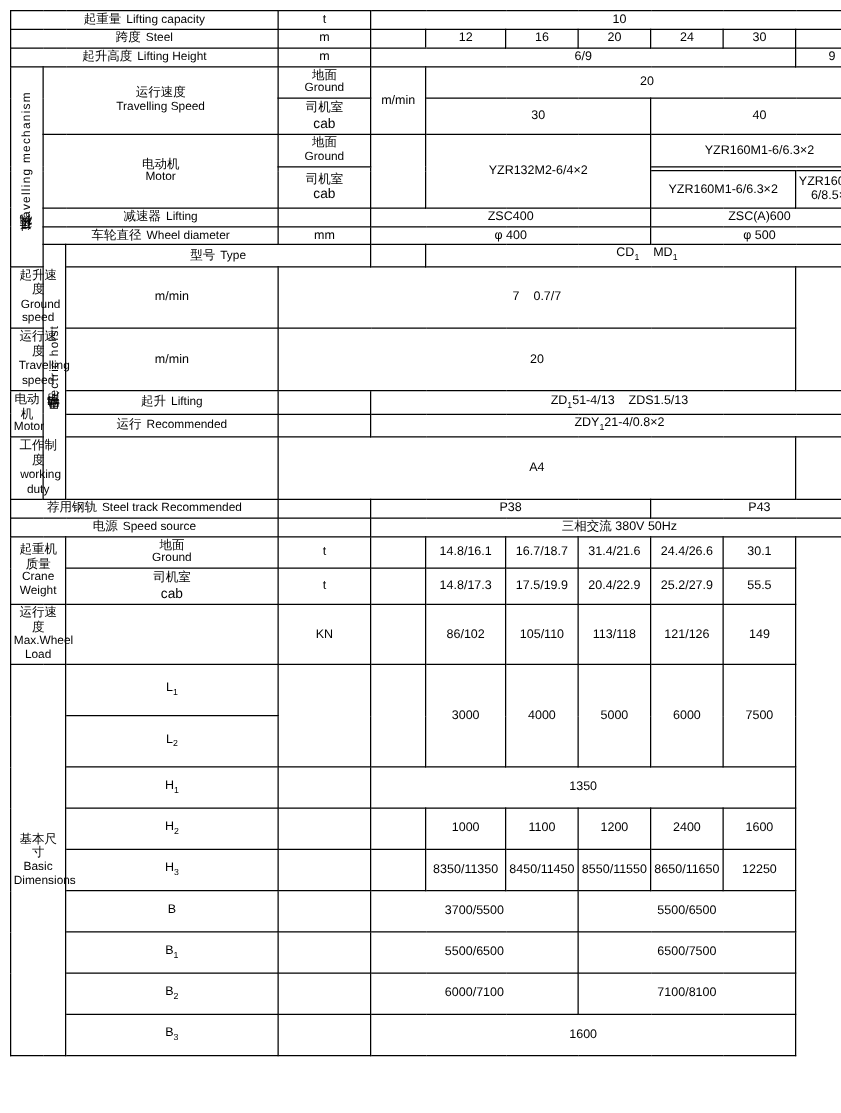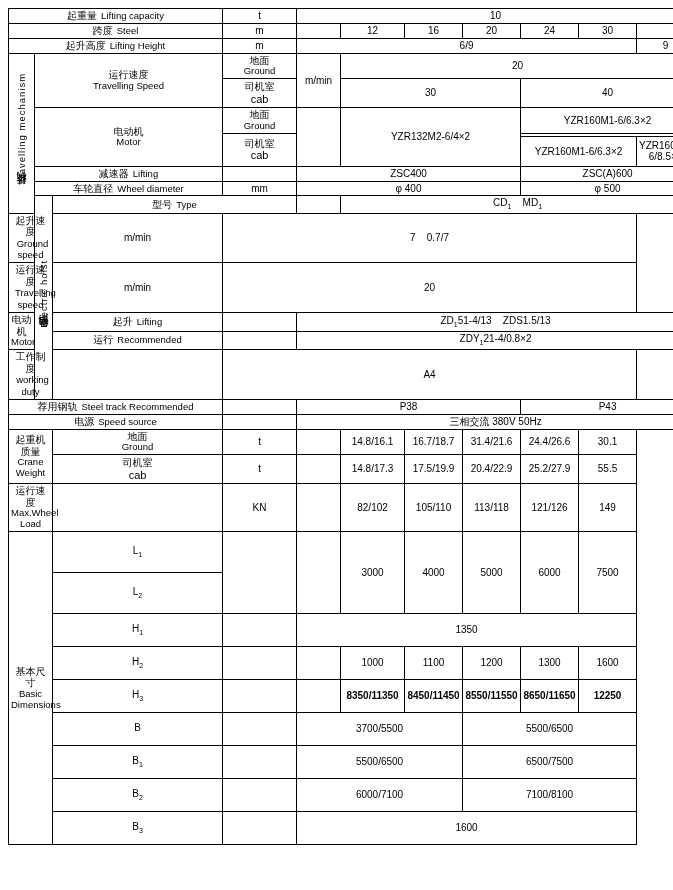--- a/index.html
+++ b/index.html
@@ -9,21 +9,21 @@
   table.spec td{border:1px solid #000;text-align:center;vertical-align:middle;font-size:10px;line-height:1.15;padding:1px 2px;}
   .cn{font-size:10px;}
   .en{font-size:9.5px;}
   .lbl{font-size:10px;}
   .lbl .cn{display:block;}
   .lbl .en{display:block;}
   .inline .cn{display:inline;}
   .inline .en{display:inline;margin-left:4px;}
   .vert{writing-mode:vertical-rl;transform:rotate(180deg);white-space:nowrap;font-size:10px;letter-spacing:1px;line-height:1.3;}
   .vert .en{font-size:9.5px;}
-  .small{font-size:8.5px;font-weight:bold;}
+  .small{font-size:8.5px;}
   .tiny{font-size:7.5px;}
   .blank{background:#fff;}
   sub{font-size:7px;}
 </style>
 </head>
 <body>
 
 <div id="sheet">
 <table class="spec">
   <colgroup>
@@ -253,21 +253,21 @@
   </tr>
 
   <tr>
     <td colspan="2" class="lbl">
       <span class="cn">运行速度</span>
       <span class="en">Max.Wheel Load</span>
     </td>
     <td class="blank"></td>
     <td>KN</td>
     <td class="blank"></td>
-    <td>82/102</td>
+    <td>86/102</td>
     <td>105/110</td>
     <td>113/118</td>
     <td>121/126</td>
     <td>149</td>
   </tr>
 
   <tr>
     <td colspan="2" rowspan="9" class="lbl">
       <span class="cn">基本尺寸</span>
       <span class="en">Basic  Dimensions</span>
@@ -299,21 +299,21 @@
 
   <tr>
     <td style="height:30px">
       <span>H</span><sub>2</sub>
     </td>
     <td class="blank"></td>
     <td class="blank"></td>
     <td>1000</td>
     <td>1100</td>
     <td>1200</td>
-    <td>1300</td>
+    <td>2400</td>
     <td>1600</td>
   </tr>
 
   <tr>
     <td style="height:30px">
       <span>H</span><sub>3</sub>
     </td>
     <td class="blank"></td>
     <td class="blank"></td>
     <td class="small">8350/11350</td>

